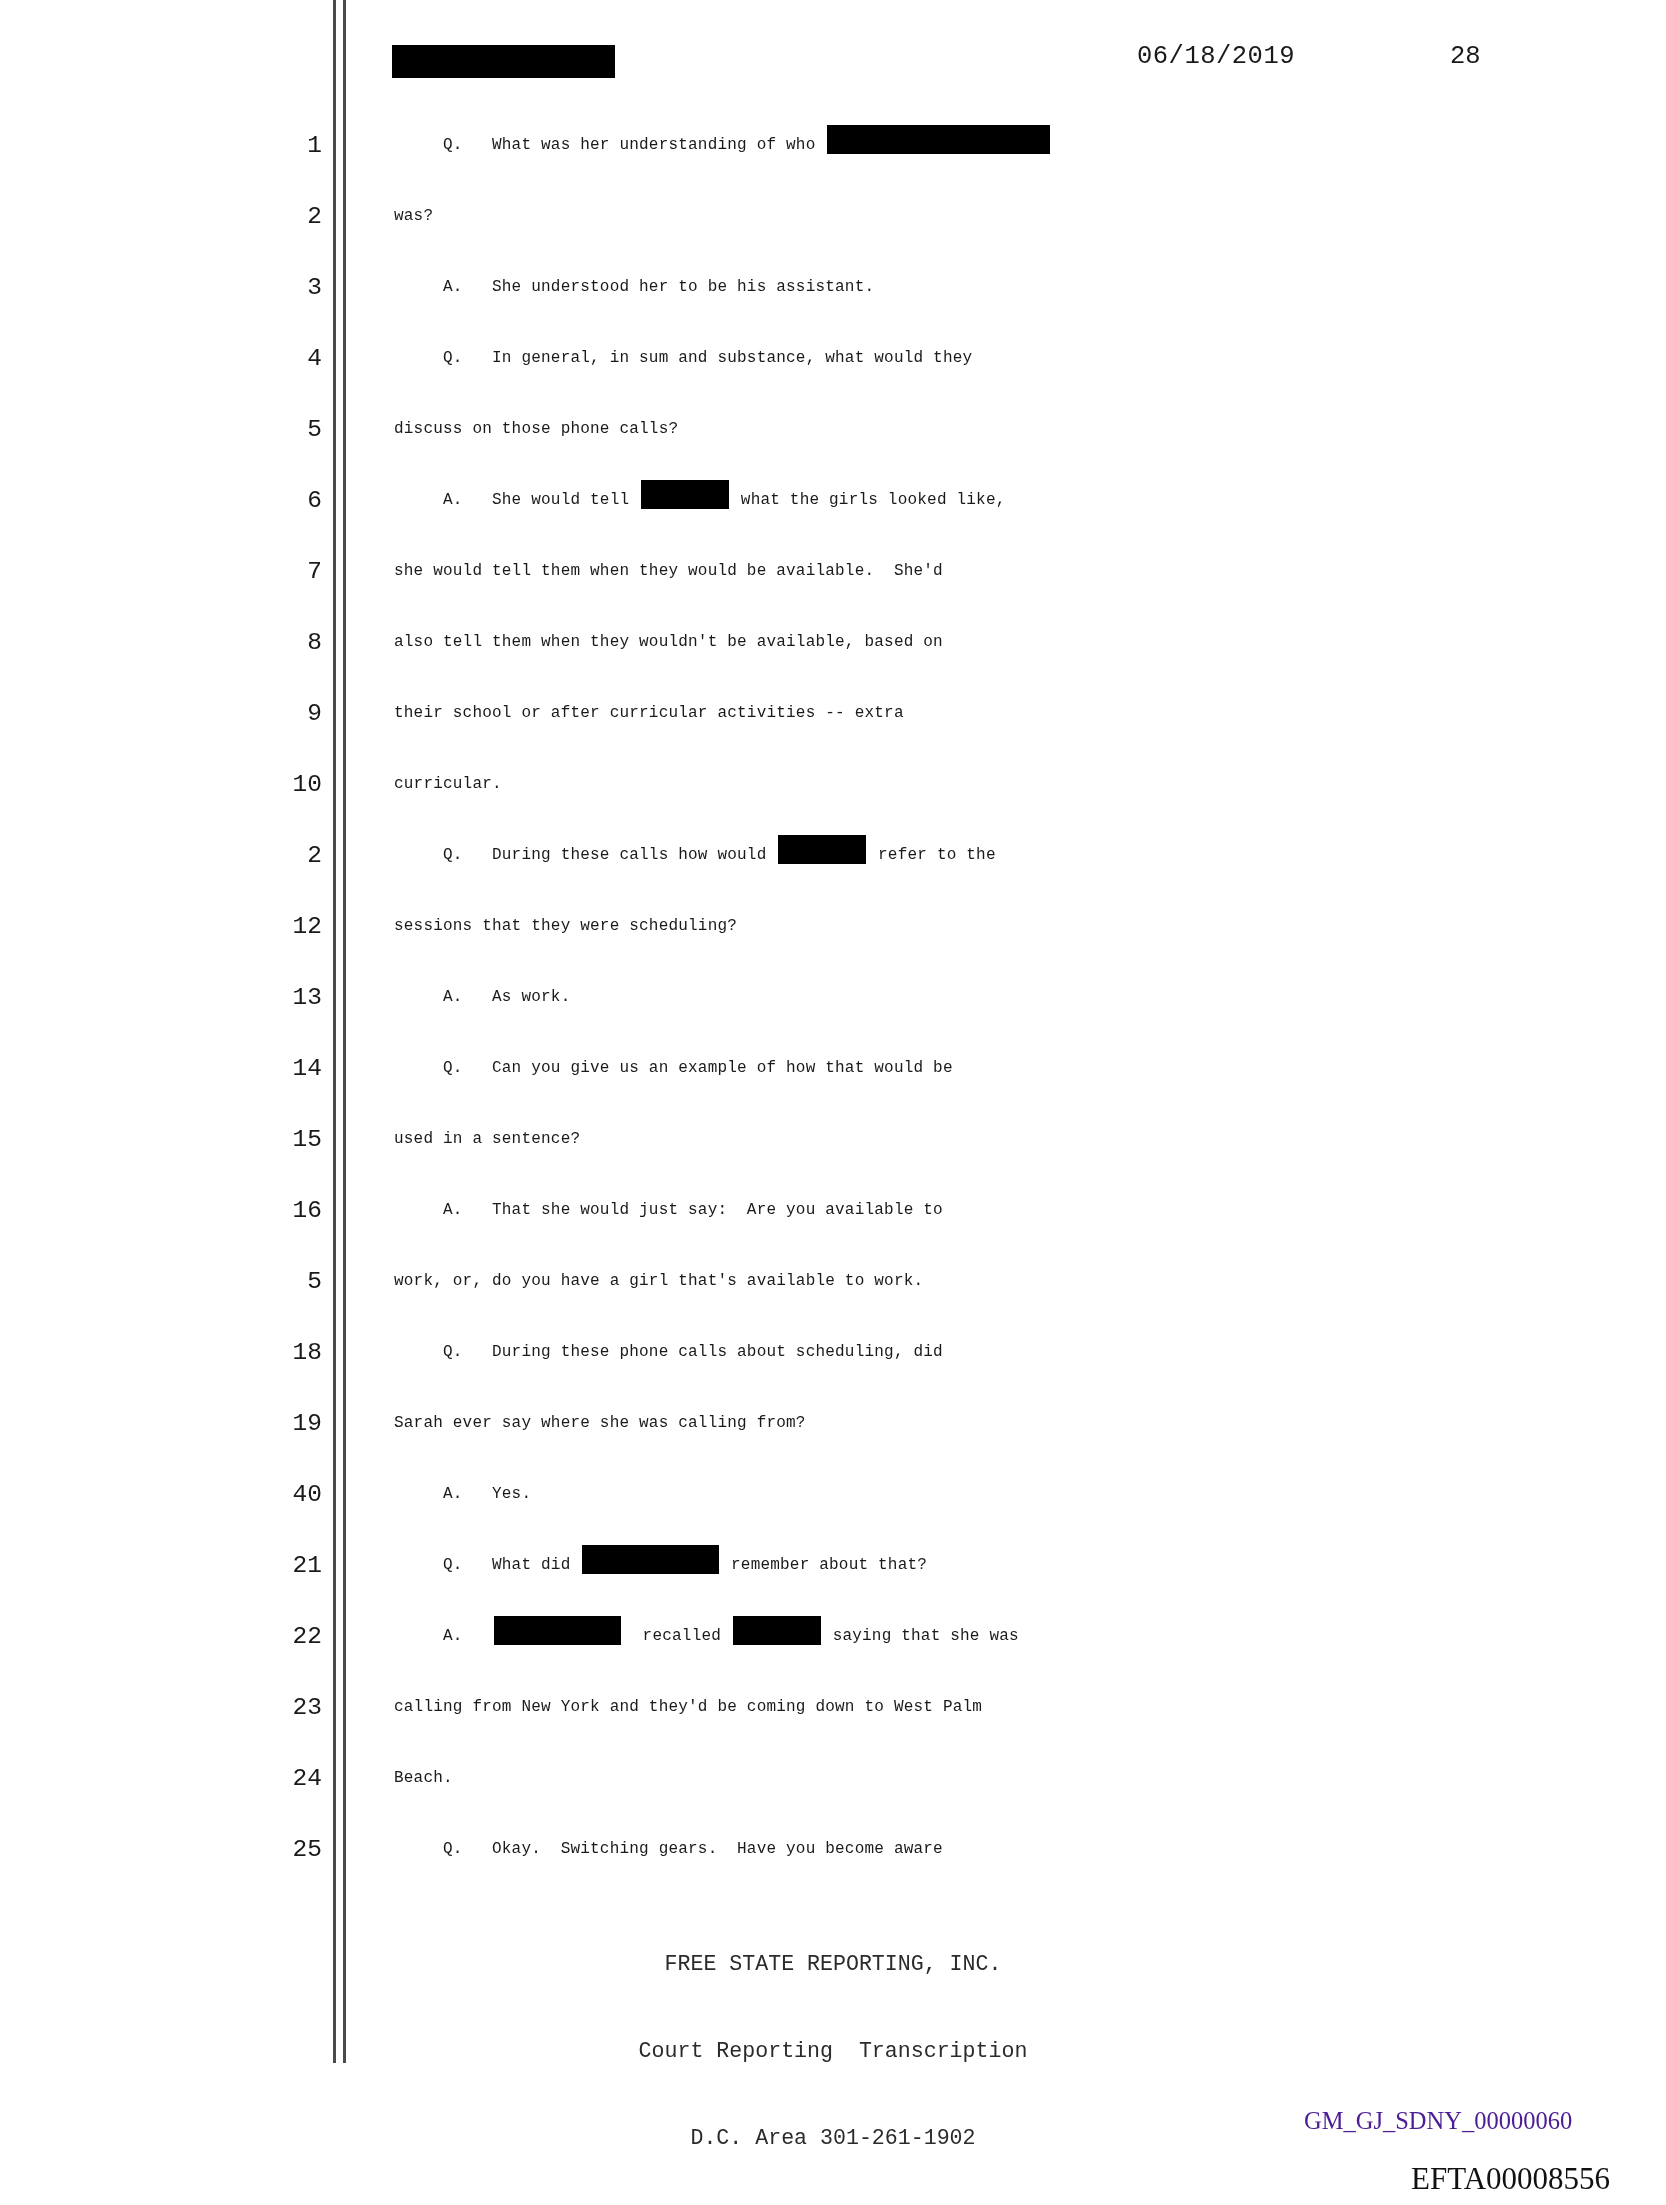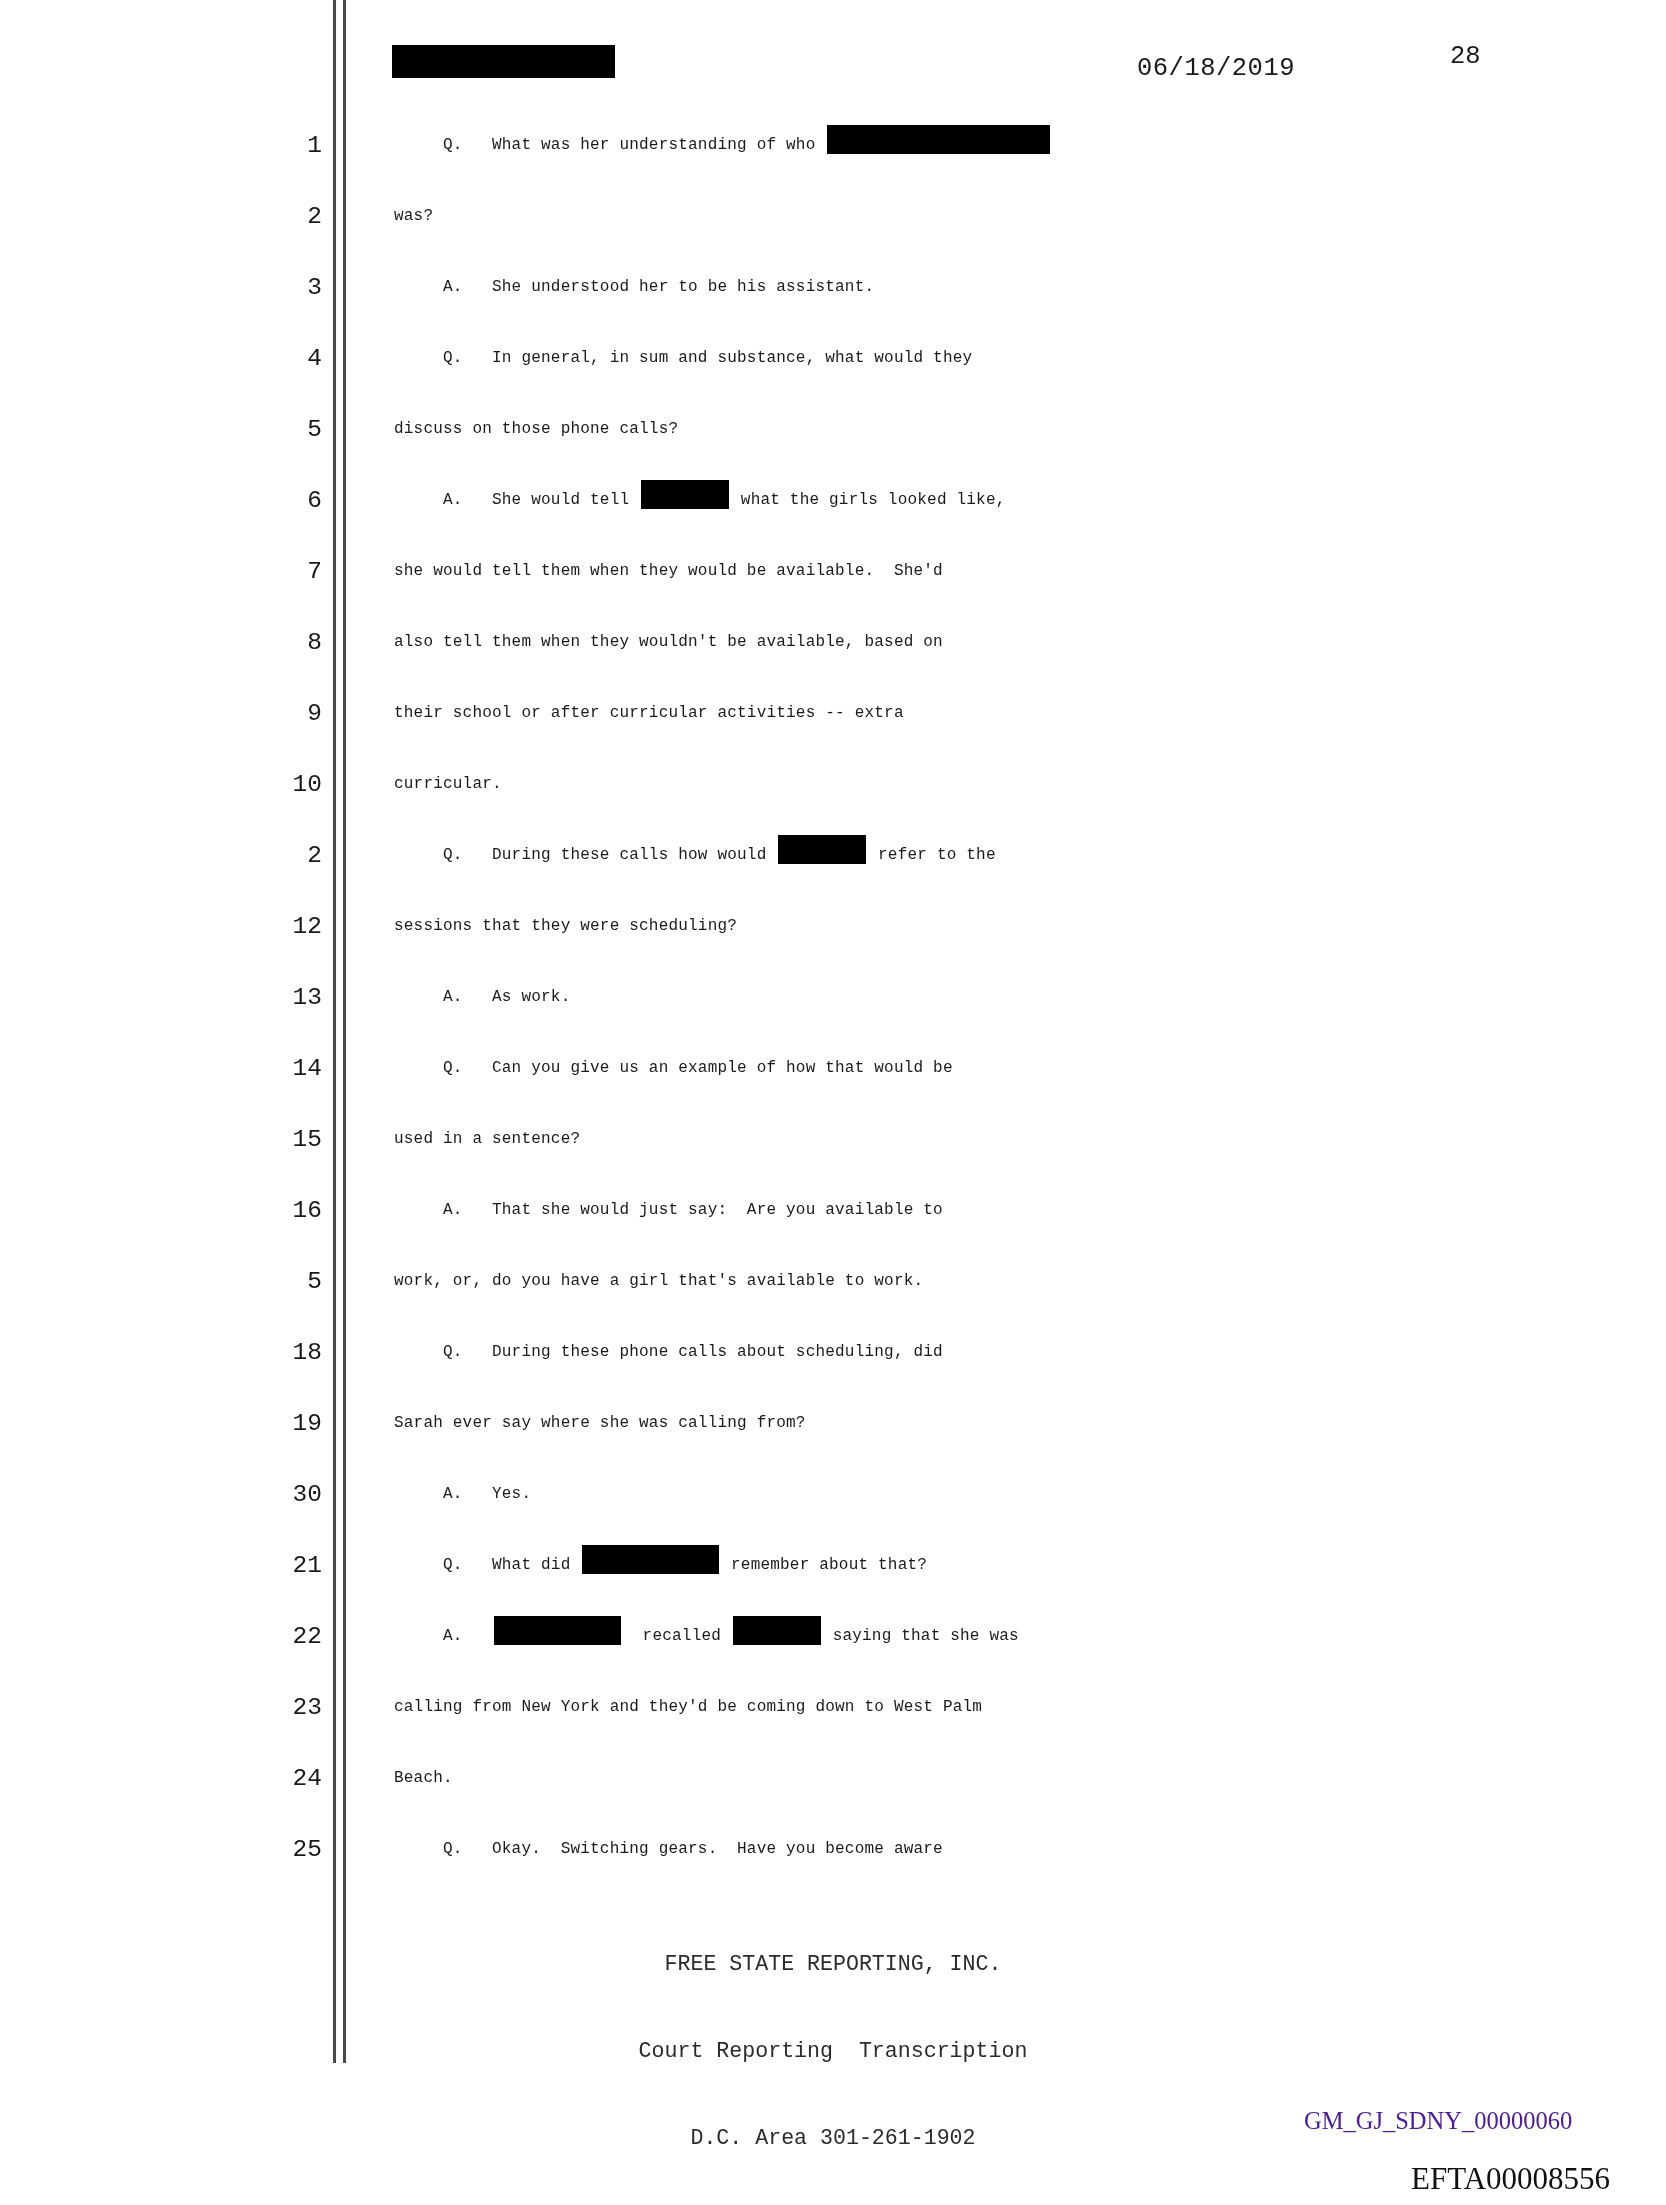--- a/index.html
+++ b/index.html
@@ -60,21 +60,20 @@
     width: 223px;
     height: 33px;
   }
   .hdr-date {
     position: absolute;
     left: 755px;
     top: 4.9px;
     font-size: 25.5px;
     letter-spacing: 0.5px;
     white-space: pre;
-    margin-top: 12px;
   }
   .hdr-page {
     position: absolute;
     left: 1068px;
     top: 4.9px;
     font-size: 25.5px;
     white-space: pre;
   }
 
   
@@ -179,21 +178,21 @@
     <div>10</div>
     <div>2</div>
     <div>12</div>
     <div>13</div>
     <div>14</div>
     <div>15</div>
     <div>16</div>
     <div>5</div>
     <div>18</div>
     <div>19</div>
-    <div>30</div>
+    <div>40</div>
     <div>21</div>
     <div>22</div>
     <div>23</div>
     <div>24</div>
     <div>25</div>
   </div>
 
   <div class="body-text" id="transcript-body"><div class="ln"><span class="txt">     Q.   What was her understanding of who </span><span class="inline-redaction" style="width: 223px;"></span></div><div class="ln"><span class="txt">was?</span></div><div class="ln"><span class="txt">     A.   She understood her to be his assistant.</span></div><div class="ln"><span class="txt">     Q.   In general, in sum and substance, what would they</span></div><div class="ln"><span class="txt">discuss on those phone calls?</span></div><div class="ln"><span class="txt">     A.   She would tell </span><span class="inline-redaction" style="width: 88px;"></span><span class="txt"> what the girls looked like,</span></div><div class="ln"><span class="txt">she would tell them when they would be available.  She'd</span></div><div class="ln"><span class="txt">also tell them when they wouldn't be available, based on</span></div><div class="ln"><span class="txt">their school or after curricular activities -- extra</span></div><div class="ln"><span class="txt">curricular.</span></div><div class="ln"><span class="txt">     Q.   During these calls how would </span><span class="inline-redaction" style="width: 88px;"></span><span class="txt"> refer to the</span></div><div class="ln"><span class="txt">sessions that they were scheduling?</span></div><div class="ln"><span class="txt">     A.   As work.</span></div><div class="ln"><span class="txt">     Q.   Can you give us an example of how that would be</span></div><div class="ln"><span class="txt">used in a sentence?</span></div><div class="ln"><span class="txt">     A.   That she would just say:  Are you available to</span></div><div class="ln"><span class="txt">work, or, do you have a girl that's available to work.</span></div><div class="ln"><span class="txt">     Q.   During these phone calls about scheduling, did</span></div><div class="ln"><span class="txt">Sarah ever say where she was calling from?</span></div><div class="ln"><span class="txt">     A.   Yes.</span></div><div class="ln"><span class="txt">     Q.   What did </span><span class="inline-redaction" style="width: 137px;"></span><span class="txt"> remember about that?</span></div><div class="ln"><span class="txt">     A.   </span><span class="inline-redaction" style="width: 127px;"></span><span class="txt">  recalled </span><span class="inline-redaction" style="width: 88px;"></span><span class="txt"> saying that she was</span></div><div class="ln"><span class="txt">calling from New York and they'd be coming down to West Palm</span></div><div class="ln"><span class="txt">Beach.</span></div><div class="ln"><span class="txt">     Q.   Okay.  Switching gears.  Have you become aware</span></div></div>
 
   <div class="footer">

